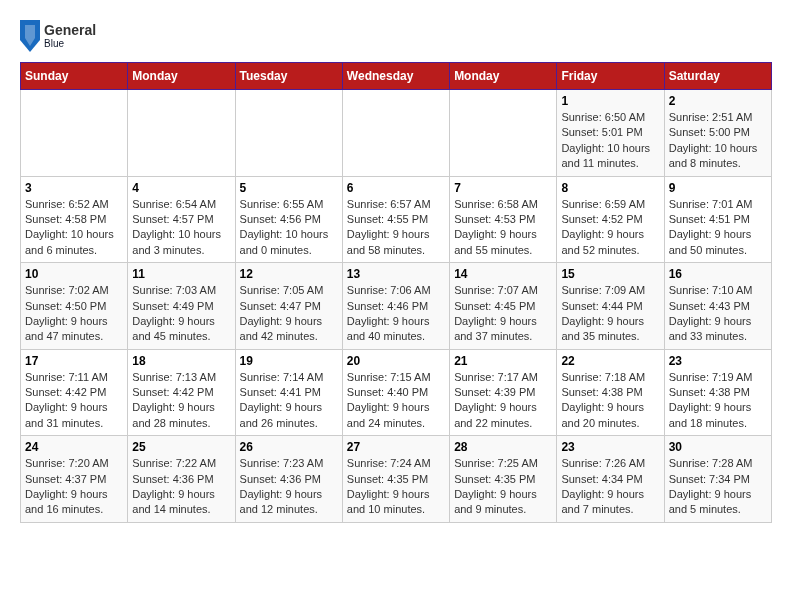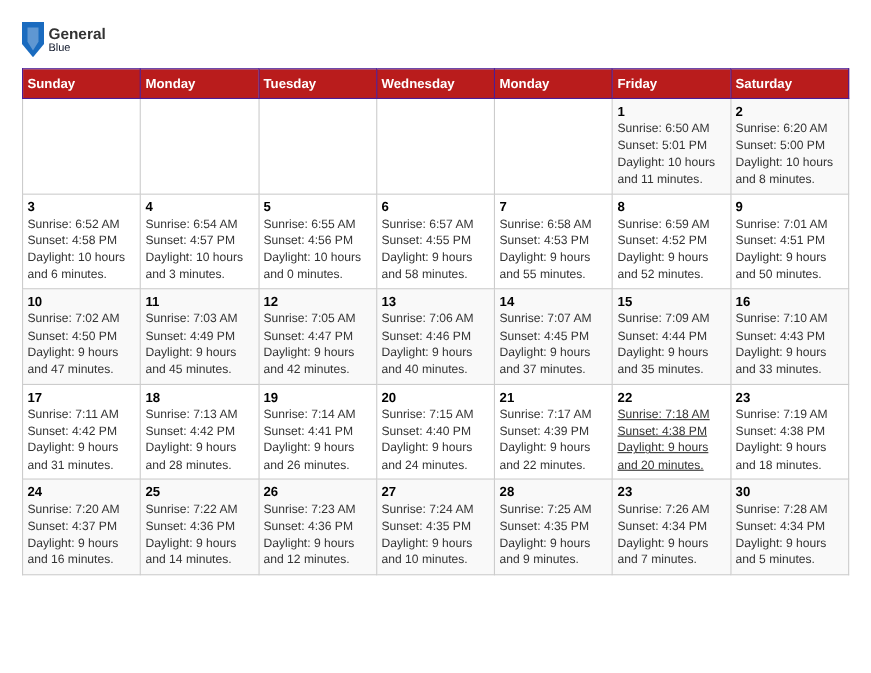--- a/index.html
+++ b/index.html
@@ -117,21 +117,21 @@
         <td class="empty-cell"></td>
         <td class="empty-cell"></td>
         <td>
           <div class="day-number">1</div>
           <div class="day-info" style="white-space: pre-line;">Sunrise: 6:50 AM
 Sunset: 5:01 PM
 Daylight: 10 hours and 11 minutes.</div>
         </td>
         <td>
           <div class="day-number">2</div>
-          <div class="day-info" style="white-space: pre-line;">Sunrise: 6:20 AM
+          <div class="day-info" style="white-space: pre-line;">Sunrise: 2:51 AM
 Sunset: 5:00 PM
 Daylight: 10 hours and 8 minutes.</div>
         </td>
       </tr>
       <tr>
         <td>
           <div class="day-number">3</div>
           <div class="day-info" style="white-space: pre-line;">Sunrise: 6:52 AM
 Sunset: 4:58 PM
 Daylight: 10 hours and 6 minutes.</div>
@@ -243,21 +243,21 @@
 Daylight: 9 hours and 24 minutes.</div>
         </td>
         <td>
           <div class="day-number">21</div>
           <div class="day-info" style="white-space: pre-line;">Sunrise: 7:17 AM
 Sunset: 4:39 PM
 Daylight: 9 hours and 22 minutes.</div>
         </td>
         <td>
           <div class="day-number">22</div>
-          <div class="day-info" style="white-space: pre-line; text-decoration: underline;">Sunrise: 7:18 AM
+          <div class="day-info" style="white-space: pre-line;">Sunrise: 7:18 AM
 Sunset: 4:38 PM
 Daylight: 9 hours and 20 minutes.</div>
         </td>
         <td>
           <div class="day-number">23</div>
           <div class="day-info" style="white-space: pre-line;">Sunrise: 7:19 AM
 Sunset: 4:38 PM
 Daylight: 9 hours and 18 minutes.</div>
         </td>
       </tr>
@@ -294,18 +294,18 @@
         </td>
         <td>
           <div class="day-number">23</div>
           <div class="day-info" style="white-space: pre-line;">Sunrise: 7:26 AM
 Sunset: 4:34 PM
 Daylight: 9 hours and 7 minutes.</div>
         </td>
         <td>
           <div class="day-number">30</div>
           <div class="day-info" style="white-space: pre-line;">Sunrise: 7:28 AM
-Sunset: 4:34 PM
+Sunset: 7:34 PM
 Daylight: 9 hours and 5 minutes.</div>
         </td>
       </tr>
     </tbody>
 </table>
 
 </body></html>

